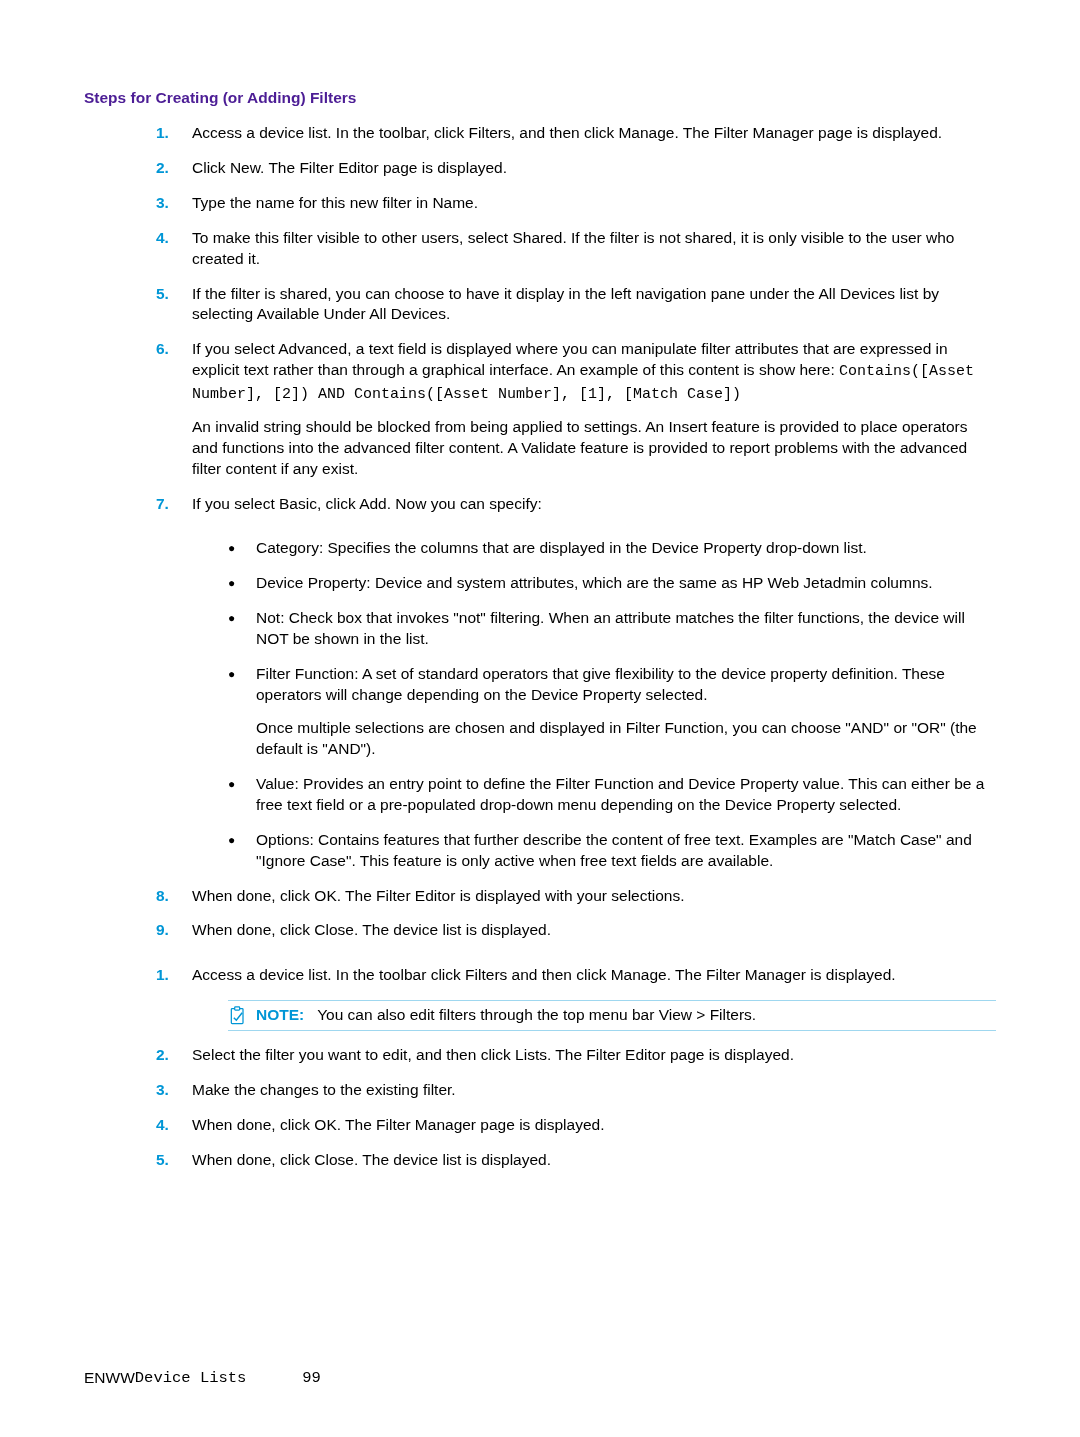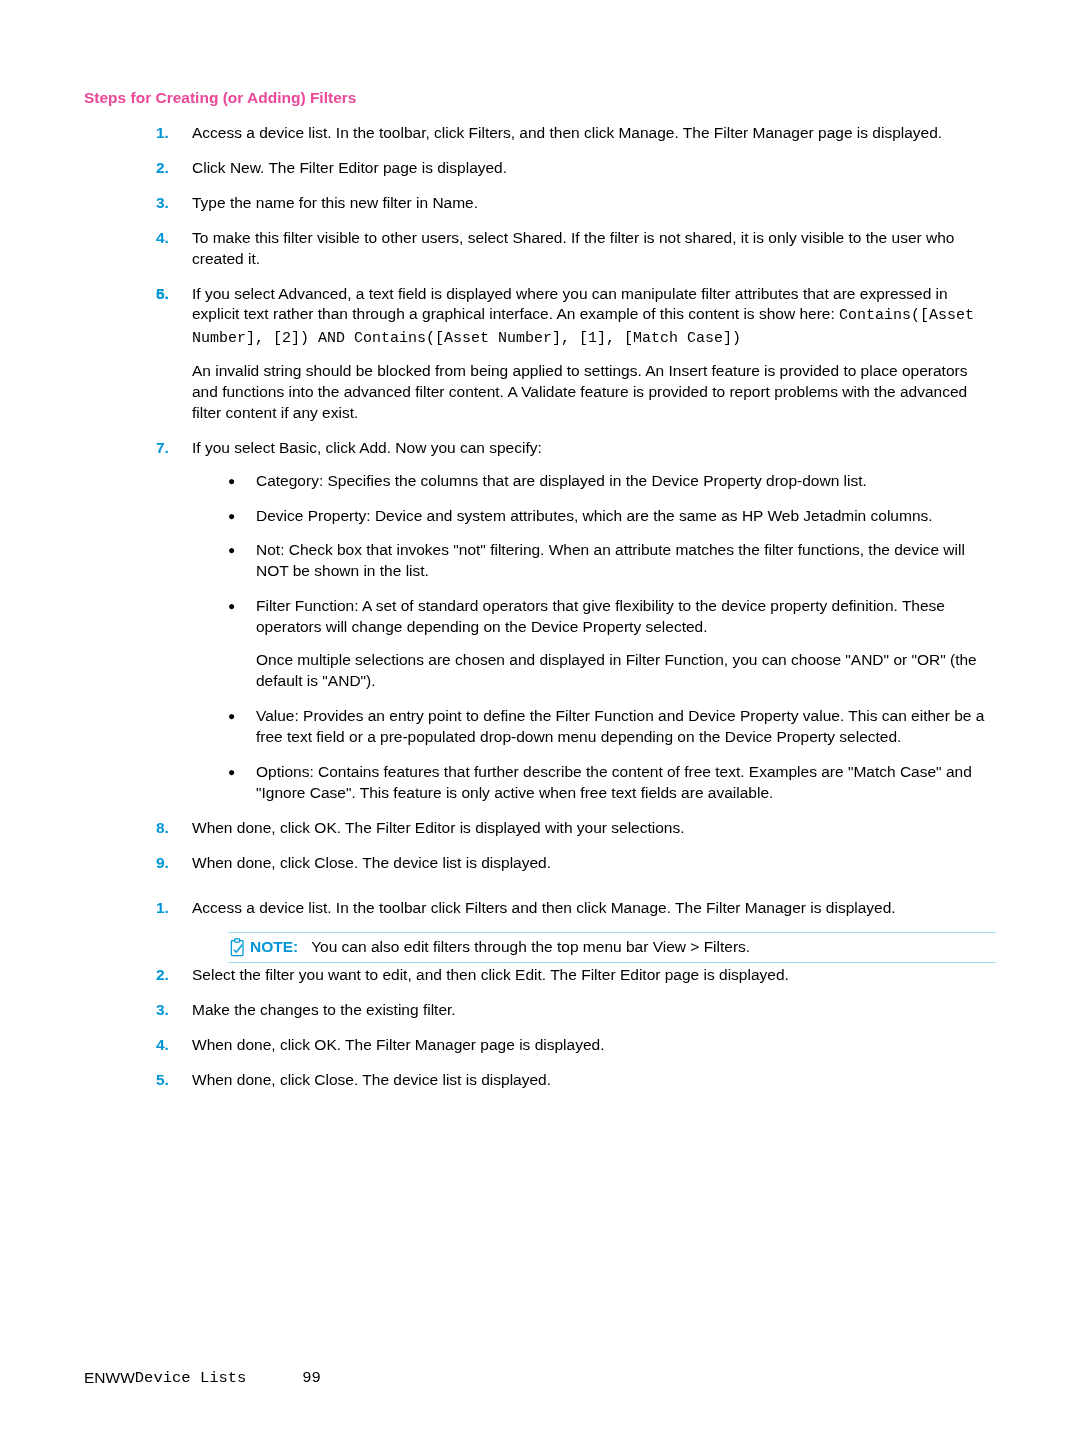--- a/index.html
+++ b/index.html
@@ -14,21 +14,21 @@
     box-sizing: border-box;
     position: relative;
   }
   .page {
     padding: 88px 84px 0 84px;
     box-sizing: border-box;
     font-size: 15.5px;
     line-height: 1.35;
   }
   h4.section-heading {
-    color: #ec4899;
+    color: #4c1d95;
     font-weight: 700;
     font-size: 15.5px;
     margin: 0 0 14px 0;
   }
   ol.numbered {
     list-style: none;
     margin: 0 0 24px 0;
     padding: 0 0 0 72px;
   }
   ol.numbered > li {
@@ -38,21 +38,21 @@
   }
   ol.numbered > li > .num {
     position: absolute;
     left: 0;
     top: 0;
     color: #0096d6;
     font-weight: 700;
   }
   ul.sub {
     list-style: none;
-    margin: 12px 0 0 0;
+    margin: 24px 0 0 0;
     padding: 0 0 0 36px;
   }
   ul.sub > li {
     position: relative;
     margin: 0 0 14px 0;
     padding-left: 28px;
   }
   ul.sub > li::before {
     content: "●";
     position: absolute;
@@ -62,27 +62,27 @@
     line-height: 1.8;
   }
   code.mono {
     font-family: "Courier New", Courier, monospace;
     font-size: 15px;
   }
   p.para {
     margin: 12px 0 0 0;
   }
   .note-box {
-    margin: 6px 0 2px 72px;
+    margin: 6px 0 14px 72px;
     border-top: 1px solid #9fd7ef;
     border-bottom: 1px solid #9fd7ef;
     padding: 4px 0 4px 0;
     display: flex;
     align-items: flex-start;
-    gap: 2px;
+    gap: 8px;
   }
   .note-box .note-icon {
     flex: 0 0 auto;
     width: 20px;
     height: 20px;
     margin-top: 1px;
   }
   .note-box .note-label {
     color: #0096d6;
     font-weight: 700;
@@ -106,21 +106,21 @@
 
 <div class="page">
 
   <h4 class="section-heading">Steps for Creating (or Adding) Filters</h4>
 
   <ol class="numbered" id="list1">
       <li><span class="num">1.</span><span>Access a device list. In the toolbar, click <b>Filters</b>, and then click <b>Manage</b>. The <b>Filter Manager</b> page is displayed.</span></li>
       <li><span class="num">2.</span><span>Click <b>New</b>. The <b>Filter Editor</b> page is displayed.</span></li>
       <li><span class="num">3.</span><span>Type the name for this new filter in <b>Name</b>.</span></li>
       <li><span class="num">4.</span><span>To make this filter visible to other users, select <b>Shared</b>. If the filter is not shared, it is only visible to the user who created it.</span></li>
-      <li><span class="num">5.</span></li>
+      <li><span class="num">5.</span><span>If the filter is shared, you can choose to have it display in the left navigation pane under the <b>All Devices</b> list by selecting <b>Available Under All Devices</b>.</span></li>
       <li><span class="num">6.</span><span>If you select <b>Advanced</b>, a text field is displayed where you can manipulate filter attributes that are expressed in explicit text rather than through a graphical interface. An example of this content is show here: <code class="mono">Contains([Asset Number], [2]) AND Contains([Asset Number], [1], [Match Case])</code></span><p class="para">An invalid string should be blocked from being applied to settings. An Insert feature is provided to place operators and functions into the advanced filter content. A Validate feature is provided to report problems with the advanced filter content if any exist.</p></li>
       <li><span class="num">7.</span><span>If you select <b>Basic</b>, click <b>Add</b>. Now you can specify:</span><ul class="sub">
           <li><b>Category</b>: Specifies the columns that are displayed in the <b>Device Property</b> drop-down list.</li>
           <li><b>Device Property</b>: Device and system attributes, which are the same as HP Web Jetadmin columns.</li>
           <li><b>Not</b>: Check box that invokes "not" filtering. When an attribute matches the filter functions, the device will NOT be shown in the list.</li>
           <li><b>Filter Function</b>: A set of standard operators that give flexibility to the device property definition. These operators will change depending on the <b>Device Property</b> selected.<p class="para">Once multiple selections are chosen and displayed in <b>Filter Function</b>, you can choose "AND" or "OR" (the default is "AND").</p></li>
           <li><b>Value</b>: Provides an entry point to define the <b>Filter Function</b> and <b>Device Property</b> value. This can either be a free text field or a pre-populated drop-down menu depending on the <b>Device Property</b> selected.</li>
           <li><b>Options</b>: Contains features that further describe the content of free text. Examples are "Match Case" and "Ignore Case". This feature is only active when free text fields are available.</li>
         </ul></li>
       <li><span class="num">8.</span><span>When done, click <b>OK</b>. The <b>Filter Editor</b> is displayed with your selections.</span></li>
@@ -131,21 +131,21 @@
   <ol class="numbered" id="list2">
       <li><span class="num">1.</span><span>Access a device list. In the toolbar click <b>Filters</b> and then click <b>Manage</b>. The <b>Filter Manager</b> is displayed.</span></li>
       <div class="note-box">
         <span class="note-icon"><svg viewBox="0 0 24 24" width="20" height="20" fill="none" stroke="#0096d6" stroke-width="1.5">
             <rect x="4" y="3" width="14" height="18" rx="1"></rect>
             <rect x="8" y="1" width="6" height="4" rx="1" fill="#ffffff"></rect>
             <path d="M7 14 l3 3 l7-9" stroke="#0096d6" stroke-width="1.8" fill="none"></path>
           </svg></span>
         <span><span class="note-label">NOTE:</span>&nbsp;&nbsp;&nbsp;You can also edit filters through the top menu bar <b>View &gt; Filters</b>.</span>
       </div>
-      <li><span class="num">2.</span><span>Select the filter you want to edit, and then click <b>Edit</b>. The <b>Filter Editor</b> page is displayed.</span></li>
+      <li><span class="num">2.</span><span>Select the filter you want to edit, and then click <b>Lists</b>. The <b>Filter Editor</b> page is displayed.</span></li>
       <li><span class="num">3.</span><span>Make the changes to the existing filter.</span></li>
       <li><span class="num">4.</span><span>When done, click <b>OK</b>. The <b>Filter Manager</b> page is displayed.</span></li>
       <li><span class="num">5.</span><span>When done, click <b>Close</b>. The device list is displayed.</span></li>
     </ol>
 
 </div>
 
 <div class="footer">
   <span>ENWW</span>
   <span class="right"><span>Device Lists</span>      <span>99</span></span>

